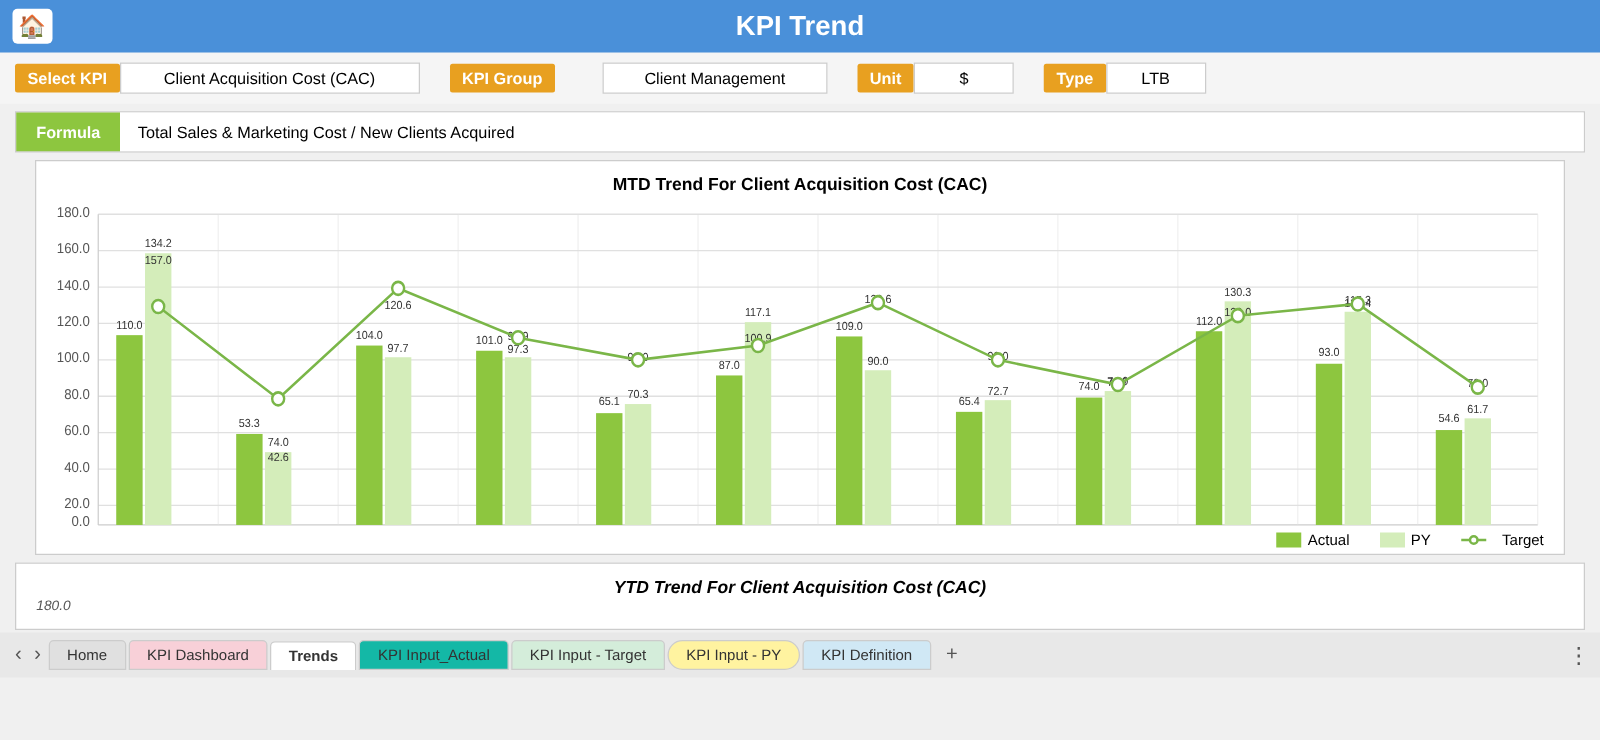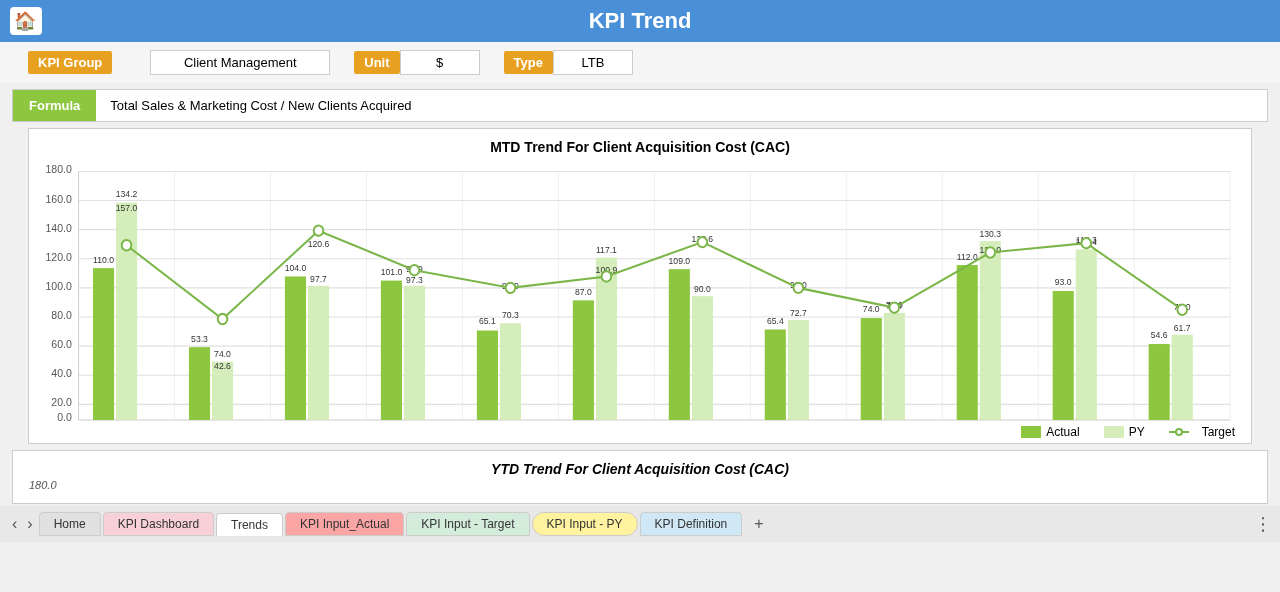--- a/index.html
+++ b/index.html
@@ -200,25 +200,25 @@
       padding: 4px 14px;
       font-size: 12px;
       border-radius: 4px 4px 0 0;
       cursor: pointer;
       border: 1px solid #ccc;
       background: #e0e0e0;
       color: #333;
     }
     .tab.active {
       background: white;
-      font-weight: normal;
+      font-weight: bold;
       border-bottom: none;
     }
     .tab.pink { background: #f8d0d8; }
-    .tab.orange { background: #fca5a5; }
+    .tab.orange { background: #14b8a6; }
     .tab.light-green { background: #d4edda; }
     .tab.yellow { background: #fff3a0; border-radius: 12px; }
     .tab.light-blue { background: #d0e8f5; }
     .tab-plus {
       padding: 4px 10px;
       font-size: 16px;
       background: none;
       border: none;
       cursor: pointer;
       color: #555;
@@ -232,20 +232,24 @@
   </style>
 </head>
 <body>
 
 <div class="header">
   <div class="home-icon">🏠</div>
   <span>KPI Trend</span>
 </div>
 
 <div class="toolbar">
+  <div class="toolbar-group">
+    <span class="toolbar-label">Select KPI</span>
+    <span class="toolbar-value" style="min-width:240px;">Client Acquisition Cost (CAC)</span>
+  </div>
   <div class="toolbar-group" style="margin-left:16px;gap:38px;">
     <span class="toolbar-label">KPI Group</span>
     <span class="toolbar-value" style="min-width:180px;">Client Management</span>
   </div>
   <div class="toolbar-group" style="margin-left:16px;">
     <span class="toolbar-label">Unit</span>
     <span class="toolbar-value" style="min-width:80px;">$</span>
   </div>
   <div class="toolbar-group" style="margin-left:16px;">
     <span class="toolbar-label">Type</span>

